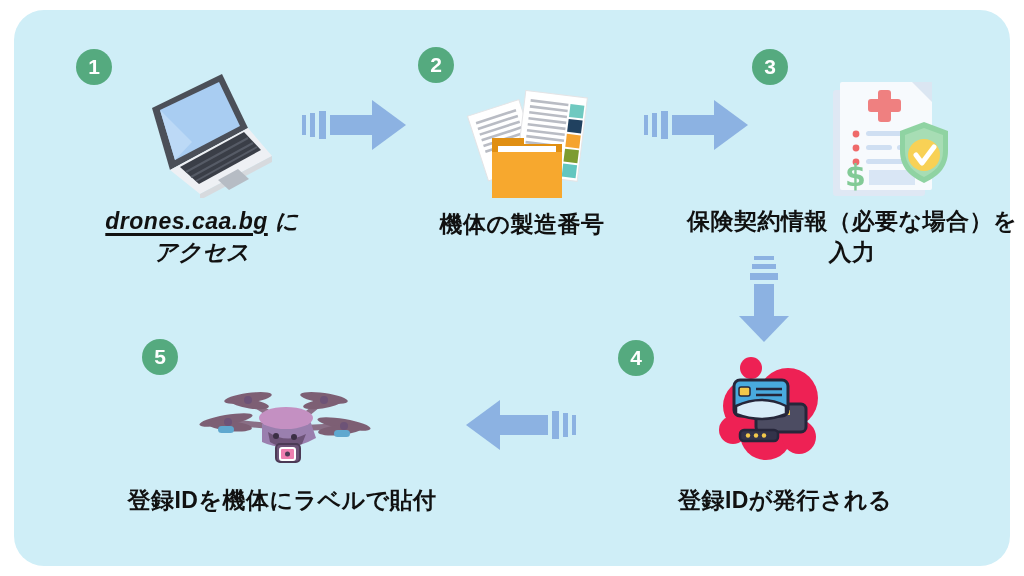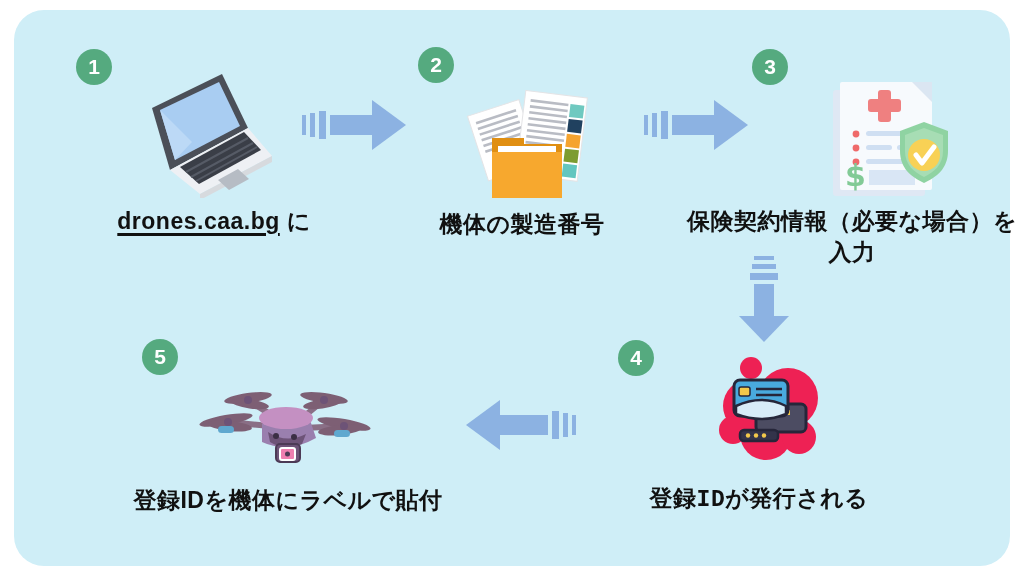--- a/index.html
+++ b/index.html
@@ -21,37 +21,37 @@
     position:absolute;text-align:center;font-weight:800;
     font-size:23px;line-height:31px;color:var(--caption-text,#111111);
     letter-spacing:.5px;white-space:nowrap;
   }
   .link{text-decoration:underline;text-decoration-thickness:3px;text-underline-offset:4px;}
   .illus,.arrow{position:absolute;}
   .arrow{color:var(--arrow,#8cb2e2);}
   
   .s1-badge{left:62px;top:39px;}
   .s1-illus{left:108px;top:56px;}
-  .s1-caption{left:64px;top:196px;width:272px;}
+  .s1-caption{left:52px;top:196px;width:272px;font-style:italic;}
   
   .s2-badge{left:404px;top:37px;}
   .s2-illus{left:450px;top:80px;}
   .s2-caption{left:356px;top:199px;width:304px;}
   
   .s3-badge{left:738px;top:39px;}
   .s3-illus{left:793px;top:66px;}
   .s3-caption{left:653px;top:196px;width:370px;}
   
   .s4-badge{left:604px;top:330px;}
   .s4-illus{left:690px;top:334px;}
-  .s4-caption{left:595px;top:475px;width:300px;font-family:Liberation Mono, monospace;}
+  .s4-caption{left:621px;top:475px;width:300px;}
   
   .s5-badge{left:128px;top:329px;}
   .s5-illus{left:172px;top:364px;}
-  .s5-caption{left:104px;top:475px;width:340px;}
+  .s5-caption{left:98px;top:475px;width:340px;}
   
   .a1{left:288px;top:88px;}
   .a2{left:630px;top:88px;}
   .a3{left:723px;top:246px;}
   .a4{left:452px;top:388px;}
 </style>
 </head>
 <body>
 
 <div class="stage">
@@ -69,20 +69,21 @@
       <polygon points="58,101 122,66 139,84 77,118" fill="#3a3e47"></polygon>
       <g stroke="#565b66" stroke-width="2">
         <line x1="64" y1="106" x2="126" y2="72"></line>
         <line x1="69" y1="111" x2="131" y2="77"></line>
         <line x1="74" y1="115" x2="135" y2="81"></line>
       </g>
       <polygon points="96,114 116,103 127,113 107,124" fill="#b6bcc4"></polygon>
     </svg>
     <div class="caption s1-caption">
       <div><span class="link">drones.caa.bg</span><span> に</span></div>
+      <div>アクセス</div>
     </div>
 
     <svg class="arrow a1" width="104" height="54" viewBox="0 0 104 54" fill="currentColor">
       <rect x="0" y="17" width="4" height="20"></rect>
       <rect x="8" y="15" width="5" height="24"></rect>
       <rect x="17" y="13" width="7" height="28"></rect>
       <rect x="28" y="17" width="42" height="20"></rect>
       <polygon points="70,2 104,27 70,52"></polygon>
     </svg>
 

